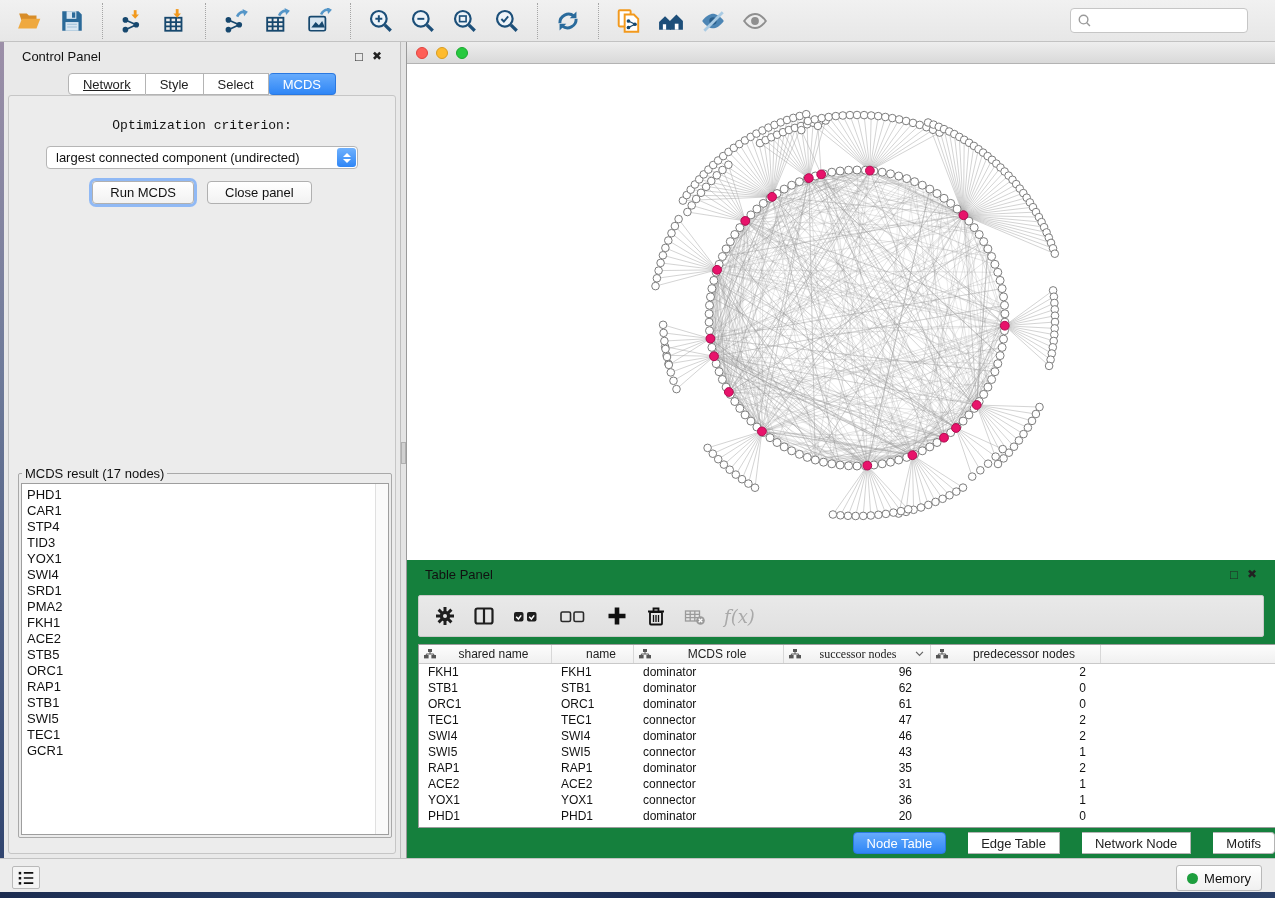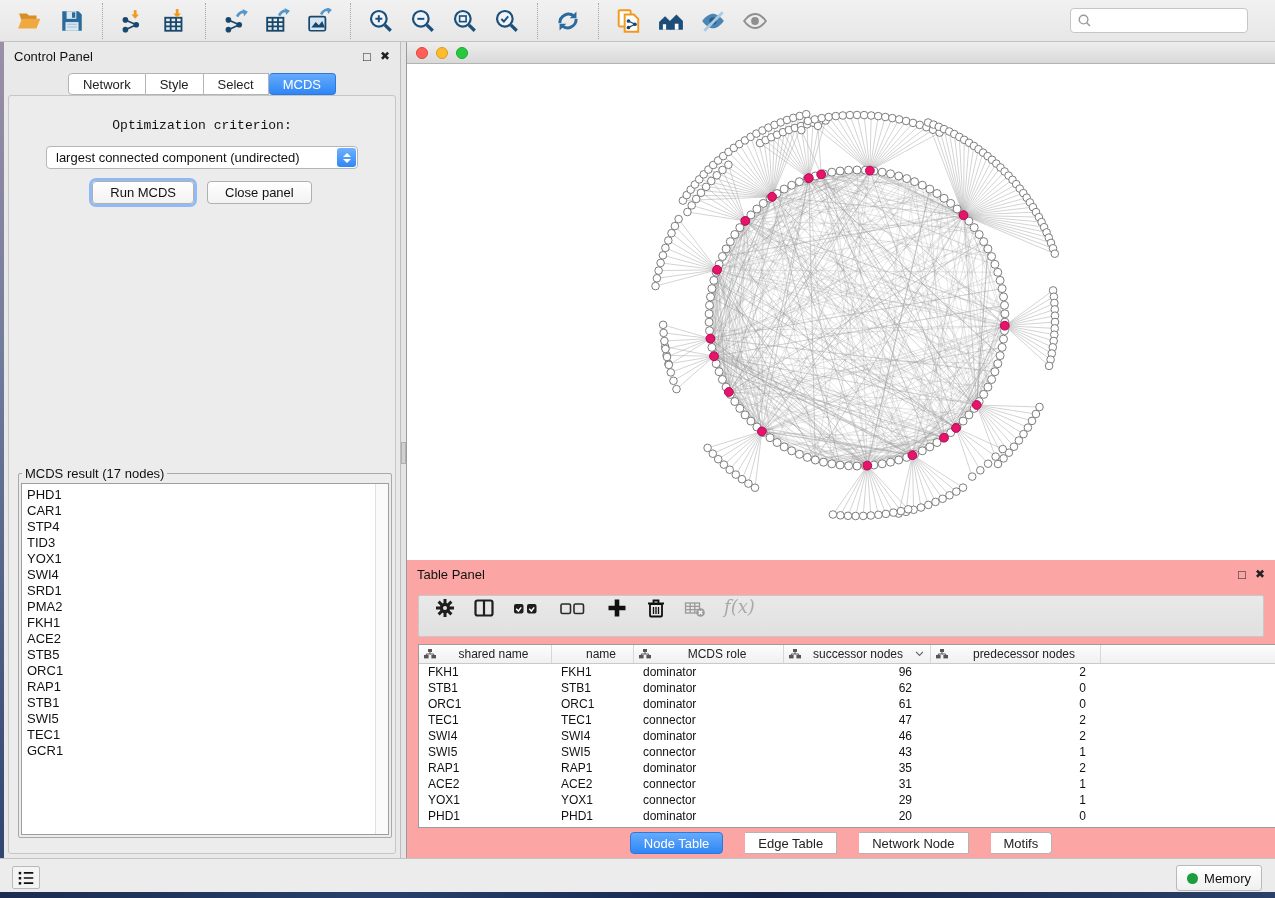--- a/index.html
+++ b/index.html
@@ -22,32 +22,32 @@
   .search-box { position:absolute; right:27px; top:8px; width:178px; height:25px;
     background:#fff; border:1px solid #c6c6c6; border-radius:4px;
     display:flex; align-items:center; padding-left:6px; }
   .search-box input { border:none; outline:none; flex:1; font-size:12px; height:20px;
     font-family:"Liberation Sans",sans-serif; background:transparent; }
 
   
   .control-panel { position:absolute; left:4px; top:42px; width:396px; height:816px;
     background:#e9e9e9; }
   .panel-header { position:relative; height:28px; display:flex; align-items:center;
-    font-size:13px; color:#111; padding:0 10px; }
+    font-size:13px; color:#111; padding:0 18px; }
   .panel-header .sp { flex:1; }
   .win-btn { font-size:12px; color:#222; margin-left:9px; cursor:pointer; line-height:1; }
   .win-btn.sq { font-size:13px; }
   .cp-box { position:absolute; left:4px; top:53px; width:388px; height:759px;
     background:#ececec; border:1px solid #c6c6c6; border-radius:3px; }
   .cp-tabs { position:absolute; top:31px; left:0; width:396px; display:flex;
     justify-content:center; z-index:3; }
   .cp-tab { height:22px; padding:0 14px; background:#fff; border:1px solid #b4b4b4;
     border-left:none; font-size:13px; color:#222; display:flex; align-items:center;
     cursor:pointer; }
-  .cp-tab:first-child { border-left:1px solid #b4b4b4; border-radius:4px 0 0 4px; }
+  .cp-tab:first-child { border-left:1px solid #b4b4b4; border-radius:4px 0 0 4px;text-decoration:underline; }
   .cp-tab:last-child { border-radius:0 4px 4px 0; }
   .cp-tab.active { background:linear-gradient(#66abfc,#2f86f6); border-color:#2a78e0;
     color:#fff; border-radius:4px; }
   .opt-label { margin-top:22px; text-align:center; font-size:13px; color:#111;font-family:Liberation Mono, monospace; }
   .select { position:relative; margin:13px auto 0; width:312px; height:23px;
     background:#fff; border:1px solid #b5b5b5; border-radius:4px; font-size:13px;
     color:#111; display:flex; align-items:center; padding-left:9px; cursor:pointer; }
   .stepper { position:absolute; right:1px; top:1px; width:19px; height:19px;
     border-radius:3px; background:linear-gradient(#6fb1fd,#2f86f6);
     display:flex; flex-direction:column; align-items:center; justify-content:center; gap:2px; }
@@ -85,24 +85,24 @@
   .tl.red { background:#ff5f57; border:1px solid #e0443e; margin-left:9px; }
   .tl.yellow { background:#febb2e; border:1px solid #d89c21; }
   .tl.green { background:#27c93f; border:1px solid #1ba82f; }
   .net-title { position:absolute; left:0; right:0; text-align:center; font-size:13px;
     color:#333; }
   .net-canvas { position:absolute; left:0; top:22px; width:868px; height:496px;
     background:#fff; overflow:hidden; }
 
   
   .table-panel { position:absolute; left:407px; top:560px; width:868px; height:298px;
-    background:#fca5a5; }
+    background:#15803d; }
   .tp-toolbar { position:absolute; left:11px; top:35px; width:846px; height:42px;
     background:linear-gradient(#e9e9e9,#e0e0e0); border:1px solid #c9c9c9;
-    border-radius:2px; display:flex; padding-left:14px; }
+    border-radius:2px; display:flex; align-items:center; padding-left:14px; }
   .tp-ico { width:24px; height:24px; margin-right:15px; cursor:pointer; flex:0 0 auto; }
   .tp-ico.wide { width:32px; }
   .fx-label { font-family:"DejaVu Serif", serif; font-style:italic; font-size:18px;
     color:#a9a9a9; margin-left:2px; }
   .tbl { position:absolute; left:11px; top:84px; width:972px; height:184px;
     background:#fff; border:1px solid #9c9c9c; display:flex; flex-direction:column; }
   .thead { display:flex; height:19px; background:linear-gradient(#fdfdfd,#f0f0f0);
     border-bottom:1px solid #c9c9c9; flex:0 0 auto; }
   .th { position:relative; display:flex; align-items:center; font-size:12px; color:#222;
     border-right:1px solid #d8d8d8; cursor:pointer; }
@@ -113,21 +113,21 @@
     cursor:default; }
   .td { white-space:nowrap; overflow:hidden; }
   .td.l { padding-left:9px; text-align:left; }
   .td.r1 { text-align:right; padding-right:19px; }
   .td.r2 { text-align:right; padding-right:15px; }
   .tscroll { position:absolute; right:1px; top:20px; bottom:1px; width:13px;
     background:#fbfbfb; border-left:1px solid #e4e4e4; }
   .tscroll .thumb { position:absolute; left:2px; width:9px; top:6px; height:86px;
     background:#b9b9b9; border-radius:5px; }
   .table-tabs { position:absolute; left:0; width:868px; top:272px; display:flex;
-    justify-content:center;gap:22px; }
+    justify-content:flex-end;gap:22px; }
   .t-tab { height:22px; padding:0 13px; background:#fff; border:1px solid #b4b4b4;
     border-left:none; font-size:13px; color:#222; display:flex; align-items:center;
     cursor:pointer; }
   .t-tab:first-child { border-left:1px solid #b4b4b4; border-radius:4px 0 0 4px; }
   .t-tab:last-child { border-radius:0 4px 4px 0; }
   .t-tab.active { background:linear-gradient(#66abfc,#2f86f6); border-color:#2a78e0;
     color:#fff; border-radius:4px; }
 
   
   .status-bar { position:absolute; left:0; top:858px; width:1275px; height:34px;
@@ -1411,21 +1411,21 @@
             <svg class="tree" width="12" height="10" viewBox="0 0 12 10">
               <g fill="#555">
                 <rect x="4" y="0" width="4" height="3"></rect>
                 <rect x="0" y="6" width="4.6" height="3.4"></rect>
                 <rect x="7.4" y="6" width="4.6" height="3.4"></rect>
               </g>
               <path d="M6 3v2M2.3 6V5h7.4v1" stroke="#555" fill="none"></path>
             </svg>
             <span class="lbl">MCDS role</span>
           </div>
-          <div class="th" style="width: 147px;">
+          <div class="th" style="width: 147px; font-family: Liberation Serif, serif;">
             <svg class="tree" width="12" height="10" viewBox="0 0 12 10">
               <g fill="#555">
                 <rect x="4" y="0" width="4" height="3"></rect>
                 <rect x="0" y="6" width="4.6" height="3.4"></rect>
                 <rect x="7.4" y="6" width="4.6" height="3.4"></rect>
               </g>
               <path d="M6 3v2M2.3 6V5h7.4v1" stroke="#555" fill="none"></path>
             </svg>
             <span class="lbl">successor nodes</span>
             <svg width="9" height="6" viewBox="0 0 10 7" style="margin-right:6px">
@@ -1499,21 +1499,21 @@
             <div class="td l" style="width: 133px;">ACE2</div>
             <div class="td l" style="width: 82px;">ACE2</div>
             <div class="td l" style="width: 150px;">connector</div>
             <div class="td r1" style="width: 147px;">31</div>
             <div class="td r2" style="width: 170px;">1</div>
           </div>
           <div class="trow">
             <div class="td l" style="width: 133px;">YOX1</div>
             <div class="td l" style="width: 82px;">YOX1</div>
             <div class="td l" style="width: 150px;">connector</div>
-            <div class="td r1" style="width: 147px;">29</div>
+            <div class="td r1" style="width: 147px;">36</div>
             <div class="td r2" style="width: 170px;">1</div>
           </div>
           <div class="trow">
             <div class="td l" style="width: 133px;">PHD1</div>
             <div class="td l" style="width: 82px;">PHD1</div>
             <div class="td l" style="width: 150px;">dominator</div>
             <div class="td r1" style="width: 147px;">20</div>
             <div class="td r2" style="width: 170px;">0</div>
           </div>
         </div>

